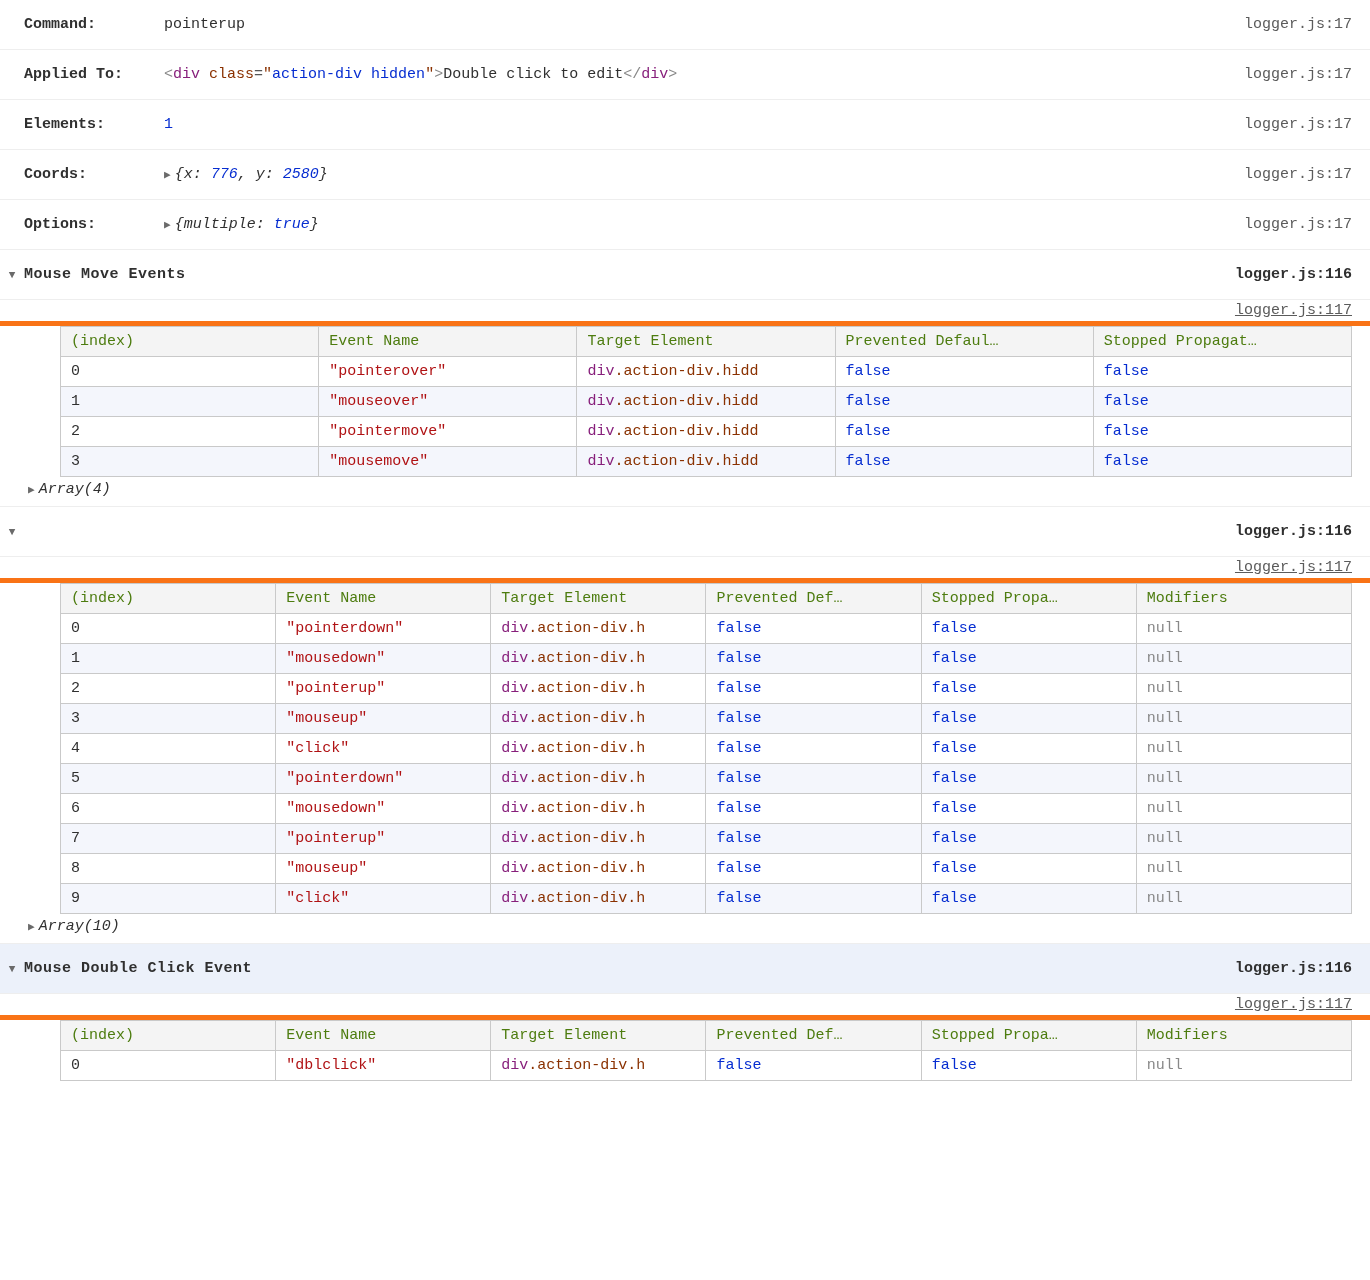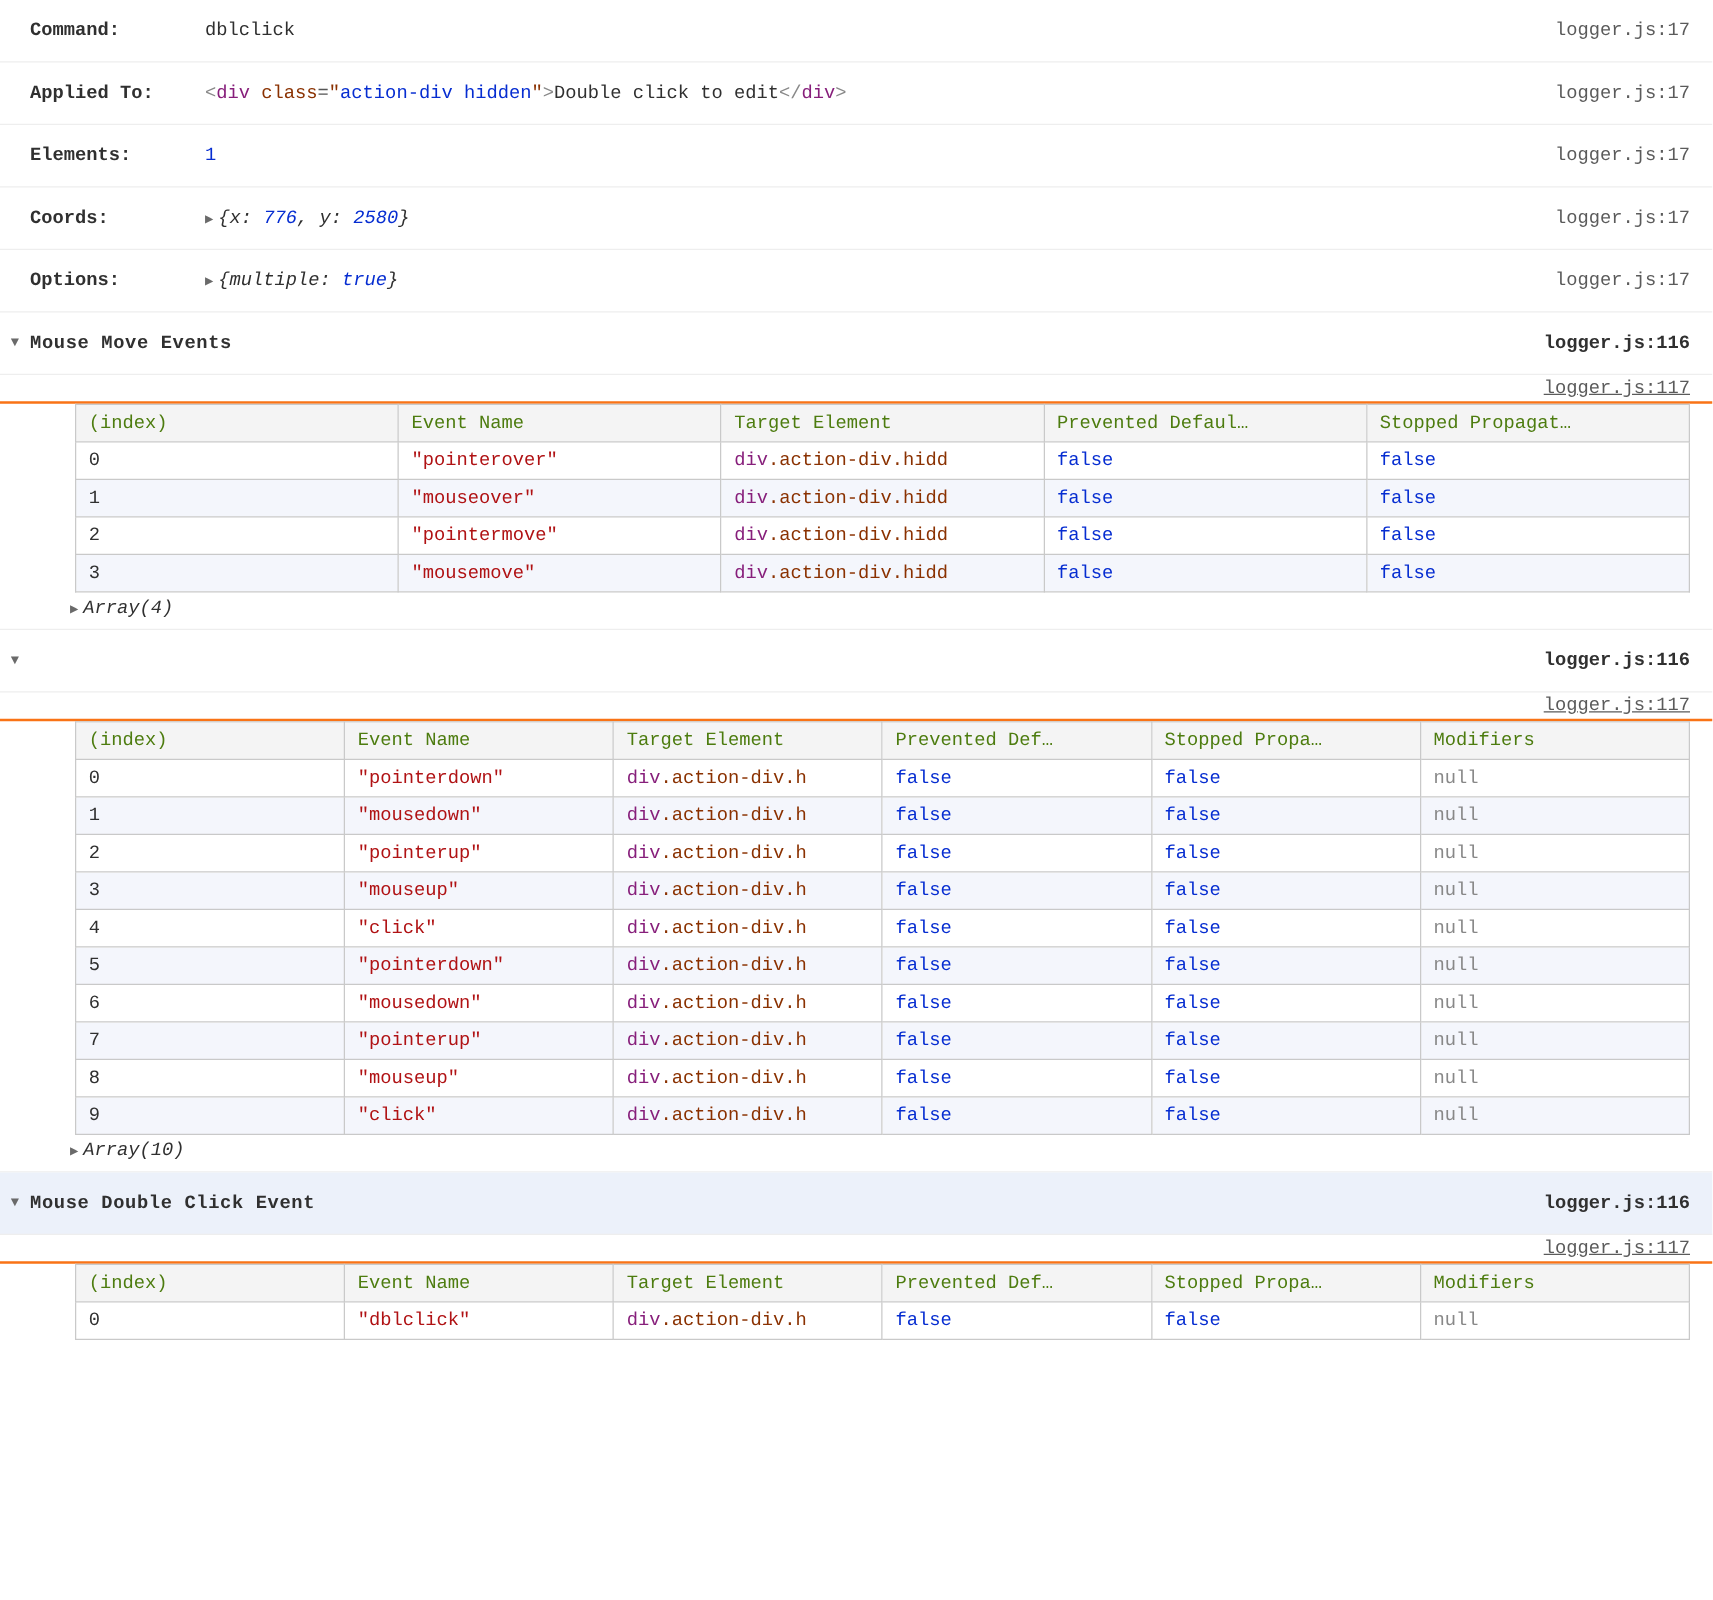--- a/index.html
+++ b/index.html
@@ -46,21 +46,21 @@
   .src-link.bold { font-weight: 700; color: #303030; }
   .group-title {
     font-weight: 700;
     letter-spacing: 0.5px;
     flex: 1;
     color: #303030;
   }
   .sub-src-row {
     text-align: right;
     padding: 2px 18px 2px 0;
-    border-bottom: 2px solid #f97316;
+    border-bottom: 5px solid #f97316;
   }
   .sub-src-row a { color: #5b5b5b; text-decoration: underline; cursor: pointer; }
 
   
   .table-wrap { padding: 0 18px 0 60px; }
   table {
     border-collapse: collapse;
     width: 100%;
     table-layout: fixed;
   }
@@ -72,21 +72,21 @@
     overflow: hidden;
     text-overflow: ellipsis;
   }
   th {
     background: #f4f4f4;
     font-weight: 400;
     color: #4d7c0f;
   }
   tr.striped { background: #f4f6fc; }
   .array-summary {
-    padding: 4px 0 8px 56px;
+    padding: 4px 0 8px 28px;
     border-bottom: 1px solid #eee;
     color: #303030;
   }
   .tri { display:inline-block; color:#6a6a6a; font-size:11px; margin-right:4px; cursor:pointer; }
 
   
   .c-blue { color: #062dd1; }
   .c-attr { color: #8a3101; }
   .c-str { color: #b01214; }
   .c-tag { color: #871f7b; }
@@ -97,21 +97,21 @@
   .c-gray { color: #888; }
   .c-ital { font-style: italic; }
 </style>
 </head>
 <body>
 
 <div id="container">
     <div class="row">
       <span class="indent-toggle"></span>
       <span class="kvlabel">Command:</span>
-      <span class="kvvalue">dblclick</span>
+      <span class="kvvalue">pointerup</span>
       <span class="src-link">logger.js:17</span>
     </div>
     <div class="row">
       <span class="indent-toggle"></span>
       <span class="kvlabel">Applied To:</span>
       <span class="kvvalue"><span class="c-gray">&lt;</span><span class="c-tag">div</span> <span class="c-attr">class</span><span class="c-equals">=</span><span class="c-attr">"</span><span class="c-blue">action-div hidden</span><span class="c-attr">"</span><span class="c-gray">&gt;</span>Double click to edit<span class="c-gray">&lt;/</span><span class="c-tag">div</span><span class="c-gray">&gt;</span></span>
       <span class="src-link">logger.js:17</span>
     </div>
     <div class="row">
       <span class="indent-toggle"></span>

